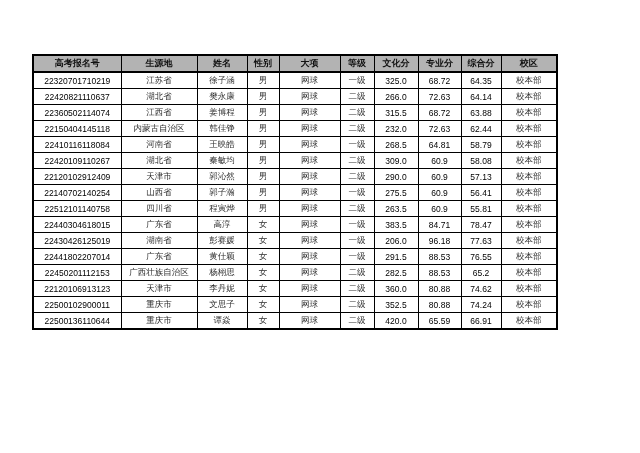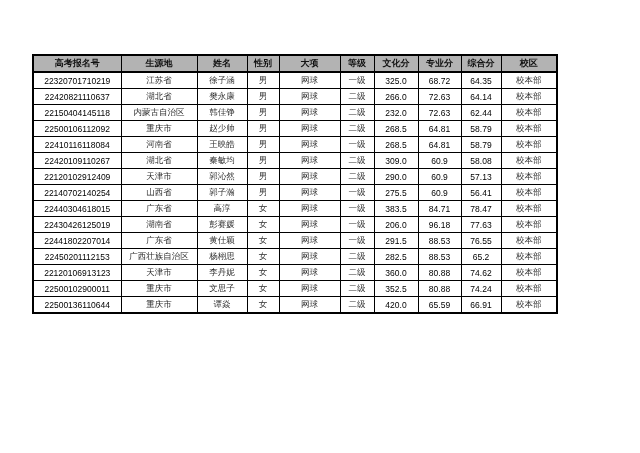--- a/index.html
+++ b/index.html
@@ -105,56 +105,56 @@
           <td class="cjk">樊永康</td>
           <td class="cjk">男</td>
           <td class="cjk">网球</td>
           <td class="cjk">二级</td>
           <td class="num">266.0</td>
           <td class="num">72.63</td>
           <td class="num">64.14</td>
           <td class="cjk">校本部</td>
         </tr>
         <tr>
+          <td class="num">22360502114074</td>
+          <td class="cjk">江西省</td>
+          <td class="cjk">姜博程</td>
+          <td class="cjk">男</td>
+          <td class="cjk">网球</td>
+          <td class="cjk">二级</td>
+          <td class="num">315.5</td>
+          <td class="num">68.72</td>
+          <td class="num">63.88</td>
+          <td class="cjk">校本部</td>
+        </tr>
+        <tr>
           <td class="num">22150404145118</td>
           <td class="cjk">内蒙古自治区</td>
           <td class="cjk">韩佳铮</td>
           <td class="cjk">男</td>
           <td class="cjk">网球</td>
           <td class="cjk">二级</td>
           <td class="num">232.0</td>
           <td class="num">72.63</td>
           <td class="num">62.44</td>
           <td class="cjk">校本部</td>
         </tr>
         <tr>
-          <td class="num">22500106112092</td>
-          <td class="cjk">重庆市</td>
-          <td class="cjk">赵少帅</td>
-          <td class="cjk">男</td>
-          <td class="cjk">网球</td>
-          <td class="cjk">二级</td>
+          <td class="num">22410116118084</td>
+          <td class="cjk">河南省</td>
+          <td class="cjk">王映皓</td>
+          <td class="cjk">男</td>
+          <td class="cjk">网球</td>
+          <td class="cjk">一级</td>
           <td class="num">268.5</td>
           <td class="num">64.81</td>
           <td class="num">58.79</td>
           <td class="cjk">校本部</td>
         </tr>
         <tr>
-          <td class="num">22410116118084</td>
-          <td class="cjk">河南省</td>
-          <td class="cjk">王映皓</td>
-          <td class="cjk">男</td>
-          <td class="cjk">网球</td>
-          <td class="cjk">一级</td>
-          <td class="num">268.5</td>
-          <td class="num">64.81</td>
-          <td class="num">58.79</td>
-          <td class="cjk">校本部</td>
-        </tr>
-        <tr>
           <td class="num">22420109110267</td>
           <td class="cjk">湖北省</td>
           <td class="cjk">秦敏均</td>
           <td class="cjk">男</td>
           <td class="cjk">网球</td>
           <td class="cjk">二级</td>
           <td class="num">309.0</td>
           <td class="num">60.9</td>
           <td class="num">58.08</td>
           <td class="cjk">校本部</td>
@@ -174,20 +174,32 @@
         <tr>
           <td class="num">22140702140254</td>
           <td class="cjk">山西省</td>
           <td class="cjk">郭子瀚</td>
           <td class="cjk">男</td>
           <td class="cjk">网球</td>
           <td class="cjk">一级</td>
           <td class="num">275.5</td>
           <td class="num">60.9</td>
           <td class="num">56.41</td>
+          <td class="cjk">校本部</td>
+        </tr>
+        <tr>
+          <td class="num">22512101140758</td>
+          <td class="cjk">四川省</td>
+          <td class="cjk">程寅烨</td>
+          <td class="cjk">男</td>
+          <td class="cjk">网球</td>
+          <td class="cjk">二级</td>
+          <td class="num">263.5</td>
+          <td class="num">60.9</td>
+          <td class="num">55.81</td>
           <td class="cjk">校本部</td>
         </tr>
         <tr>
           <td class="num">22440304618015</td>
           <td class="cjk">广东省</td>
           <td class="cjk">高淳</td>
           <td class="cjk">女</td>
           <td class="cjk">网球</td>
           <td class="cjk">一级</td>
           <td class="num">383.5</td>

